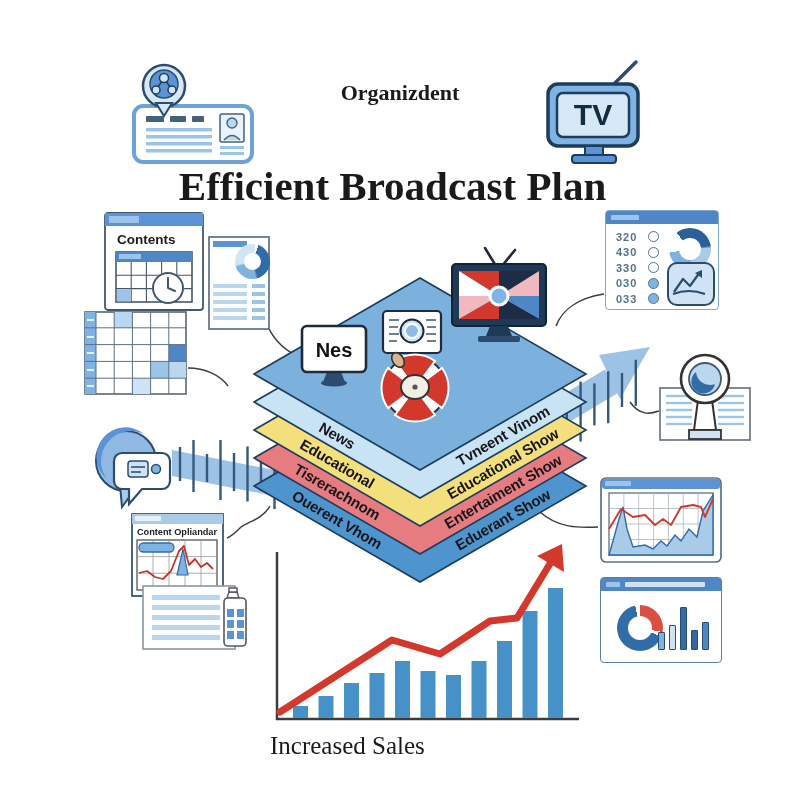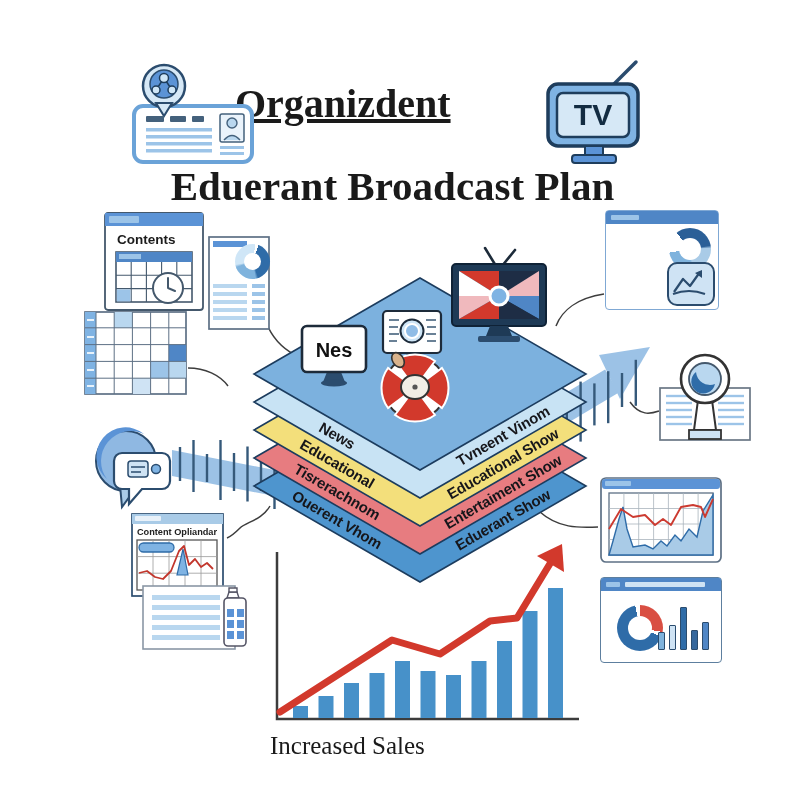--- a/index.html
+++ b/index.html
@@ -1,20 +1,20 @@
 <!DOCTYPE html>
 <html><head>
 <meta charset="utf-8">
 <style>
   html,body{margin:0;padding:0;background:#fff;}
   #stage{position:relative;width:800px;height:800px;background:#ffffff;overflow:hidden;
          font-family:"Liberation Sans",sans-serif;}
   .abs{position:absolute;}
   .serif{font-family:"Liberation Serif",serif;color:#1a1a1a;}
-  #brand-title{left:235px;top:80px;width:330px;font-size:40px;font-weight:600;text-decoration:underline;}
+  #brand-title{left:235px;top:80px;width:330px;text-align:center;font-size:22px;font-weight:600;}
   #main-title{left:120px;top:162px;width:545px;text-align:center;font-size:41px;font-weight:600;}
   #sales-label{left:270px;top:732px;width:300px;font-size:25px;font-weight:500;}
   .layer-label{width:170px;height:20px;text-align:center;font-size:15px;font-weight:700;
                color:#16161a;letter-spacing:-0.2px;line-height:20px;}
   .rotL{transform:rotate(30deg);}
   .rotR{transform:rotate(-30deg);}
   
   .panel{background:#fff;border:1.5px solid #5d7f9f;border-radius:4px;box-sizing:border-box;}
   #stats-panel{left:605px;top:210px;width:114px;height:100px;border-color:#7fa8d4;}
   .titlebar{height:13px;background:#4f86c6;border-radius:2px 2px 0 0;position:relative;}
@@ -171,21 +171,21 @@
           <rect x="497" y="641" width="15" height="77" fill="#4791c9"></rect>
           <rect x="522.5" y="611" width="15" height="107" fill="#4791c9"></rect>
           <rect x="548" y="588" width="15" height="130" fill="#4791c9"></rect>
         </g>
       <polyline points="280,712 392,640 440,654 490,621 517,618 551,562" fill="none" stroke="#d2392c" stroke-width="7" stroke-linejoin="round" stroke-linecap="round"></polyline>
       <polygon points="562,544 564,572 537,556" fill="#d2392c"></polygon>
     </g>
   </svg>
 
   <div id="brand-title" class="abs serif">Organizdent</div>
-  <div id="main-title" class="abs serif">Eduerant Broadcast Plan</div>
+  <div id="main-title" class="abs serif">Efficient Broadcast Plan</div>
 
   <svg class="abs" style="left:126px;top:60px" width="132" height="106" viewBox="0 0 132 106">
     <rect x="8" y="46" width="118" height="56" rx="9" fill="#ffffff" stroke="#6ba3d8" stroke-width="4"></rect>
     <circle cx="38" cy="26" r="21" fill="#d6e8f6" stroke="#2b4c6e" stroke-width="2.5"></circle>
     <polygon points="30,43 46,43 38,56" fill="#d6e8f6" stroke="#2b4c6e" stroke-width="2"></polygon>
     <circle cx="38" cy="24" r="14" fill="#5b93d6" stroke="#2b4c6e" stroke-width="1.5"></circle>
     <path d="M38,18 L30,30 M38,18 L46,30" stroke="#1e3d5c" stroke-width="1.5"></path>
     <circle cx="38" cy="18" r="4.5" fill="#cfe6f7" stroke="#1e3d5c" stroke-width="1.5"></circle>
     <circle cx="30" cy="30" r="4" fill="#cfe6f7" stroke="#1e3d5c" stroke-width="1.5"></circle>
     <circle cx="46" cy="30" r="4" fill="#cfe6f7" stroke="#1e3d5c" stroke-width="1.5"></circle>
@@ -334,20 +334,42 @@
         <rect x="95" y="37" width="7" height="8"></rect>
       <rect x="85" y="48" width="7" height="8"></rect>
         <rect x="95" y="48" width="7" height="8"></rect>
     </g>
   </svg>
 
   <div id="stats-panel" class="abs panel">
     <div class="titlebar">
         <div class="chip"></div>
       </div>
+    <div id="stats-rows">
+        <div class="stat-row">
+          <span class="stat-val">320</span>
+          <span class="stat-dot"></span>
+        </div>
+        <div class="stat-row">
+          <span class="stat-val">430</span>
+          <span class="stat-dot"></span>
+        </div>
+        <div class="stat-row">
+          <span class="stat-val">330</span>
+          <span class="stat-dot"></span>
+        </div>
+        <div class="stat-row">
+          <span class="stat-val">030</span>
+          <span class="stat-dot filled"></span>
+        </div>
+        <div class="stat-row">
+          <span class="stat-val">033</span>
+          <span class="stat-dot filled"></span>
+        </div>
+      </div>
     <div id="stats-donut" class="donut"></div>
     <div id="photo-icon">
       <svg width="40" height="36" viewBox="0 0 40 36">
         <polyline points="5,28 14,15 21,22 31,8" fill="none" stroke="#2b4c6e" stroke-width="2.2" stroke-linejoin="round"></polyline>
         <polygon points="33,6 33,14 26,9" fill="#2b4c6e"></polygon>
         <path d="M4,30 Q20,24 36,30" fill="none" stroke="#2b4c6e" stroke-width="2"></path>
       </svg>
     </div>
   </div>
 

